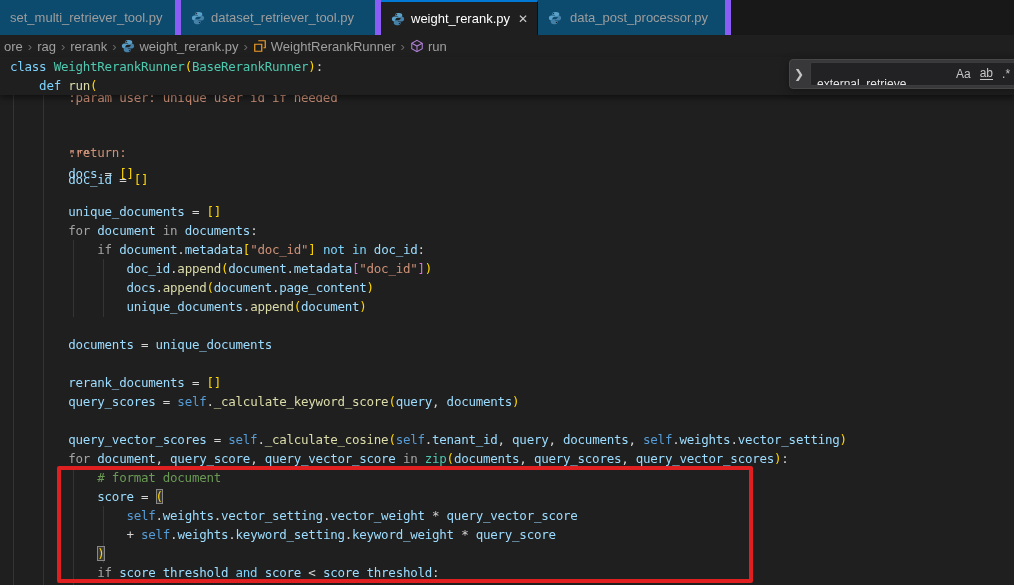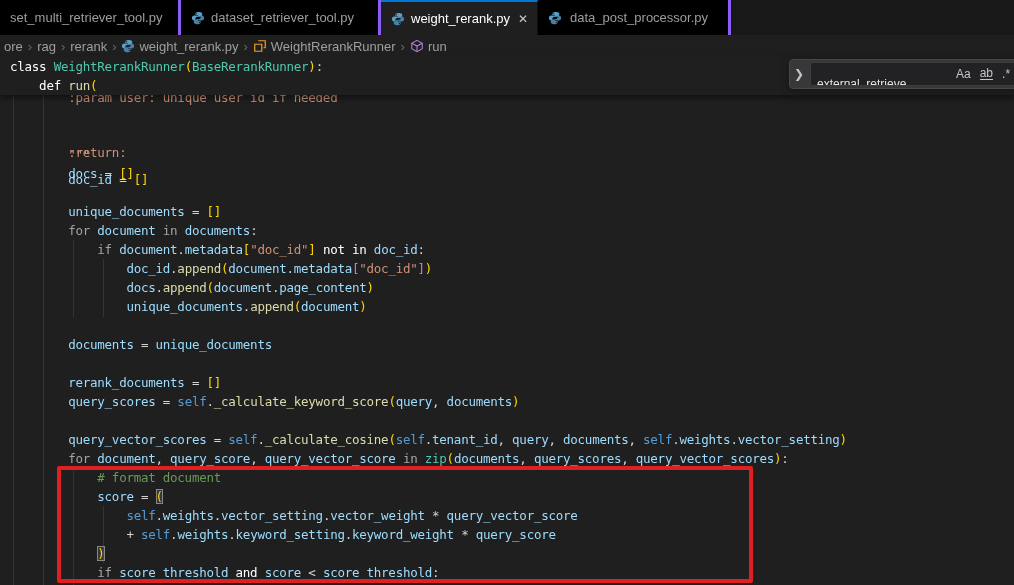--- a/index.html
+++ b/index.html
@@ -1,36 +1,36 @@
 <!DOCTYPE html>
 <html><head>
 <meta charset="utf-8">
 <style>
   html,body{margin:0;padding:0;background:#111;}
   #stage{position:relative;width:1014px;height:585px;overflow:hidden;background:#1f1f1f;
          font-family:"Liberation Sans",sans-serif;-webkit-font-smoothing:antialiased;}
   
   #tabbar{position:absolute;left:0;top:0;width:1014px;height:35px;background:#181818;display:flex;}
   .tab{height:35px;box-sizing:border-box;display:flex;align-items:center;gap:6px;
-       padding:0 10px;background:#000000;color:#9d9d9d;font-size:13px;white-space:nowrap;
-       border-right:3px solid #8b5cf6;position:relative;flex:none;overflow:hidden;}
+       padding:0 10px;background:#0c4a6e;color:#9d9d9d;font-size:13px;white-space:nowrap;
+       border-right:6px solid #8b5cf6;position:relative;flex:none;overflow:hidden;}
   .tab.active{background:#1f1f1f;color:#ffffff;border-top:2px solid #0078d4;border-right:1px solid #0f0f0f;}
   .tab.preview .tab-label{font-style:italic;}
   .tab .close{margin-left:auto;color:#cccccc;font-size:12px;padding:1px 2px;border-radius:3px;}
   .tab-icon{flex:none;display:inline-flex;}
   
   #breadcrumb{position:absolute;left:0;top:35px;width:1014px;height:22px;display:flex;
               align-items:center;padding-left:3px;font-size:13px;color:#9f9f9f;background:#1f1f1f;}
   .crumb{display:flex;align-items:center;gap:4px;padding:0 1px;}
   .crumb-sep{color:#6a6a6a;font-size:13px;margin:0 4px;}
   
   #editor{position:absolute;left:0;top:0;width:1014px;height:470px;}
   .code-line{position:absolute;left:10px;height:19px;line-height:19px;white-space:pre;
              font-family:"DejaVu Sans Mono",monospace;font-size:12.5px;letter-spacing:-0.25px;}
-  .tk-kw{color:#ffffff}.tk-ctl{color:#a3a3a3}.tk-var{color:#9cdcfe}.tk-fn{color:#dcdcaa}
+  .tk-kw{color:#7dd3fc}.tk-ctl{color:#a3a3a3}.tk-var{color:#9cdcfe}.tk-fn{color:#dcdcaa}
   .tk-cls{color:#4ec9b0}.tk-str{color:#ce9178}.tk-com{color:#6a9955}.tk-b1{color:#ffd700}
   .tk-b2{color:#da70d6}.tk-op{color:#d4d4d4}.tk-txt{color:#cccccc}.tk-self{color:#569cd6}
   .tk-b1m{color:#ffd700;outline:1px solid #888888;outline-offset:-1px;background:rgba(120,120,120,.28);}
   .indent-guide{position:absolute;width:1px;background:#343434;}
   
   #sticky{position:absolute;left:0;top:57px;width:1014px;height:38px;background:#1f1f1f;
           box-shadow:0 3px 6px rgba(0,0,0,.45);z-index:5;}
   
   #find{position:absolute;left:789px;top:59px;width:260px;height:30px;background:#38383a;
         border:1px solid #474747;border-radius:4px;box-shadow:0 2px 8px rgba(0,0,0,.35);

